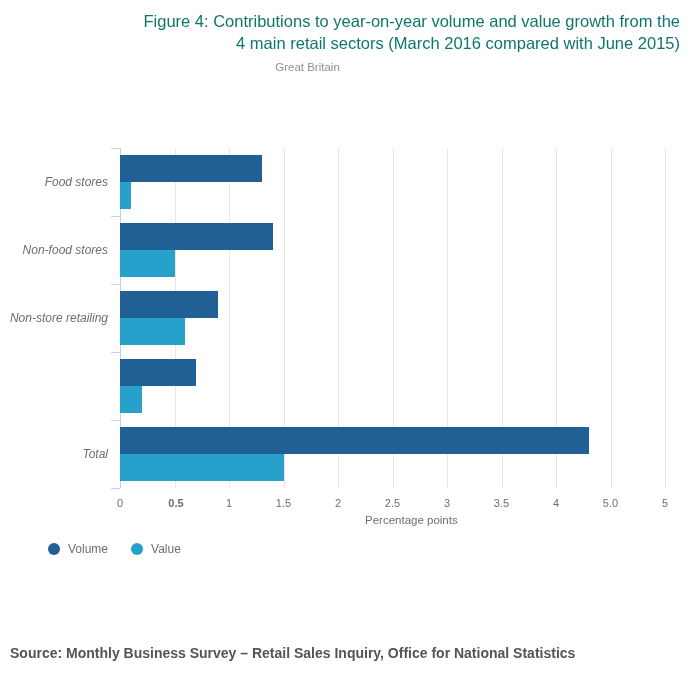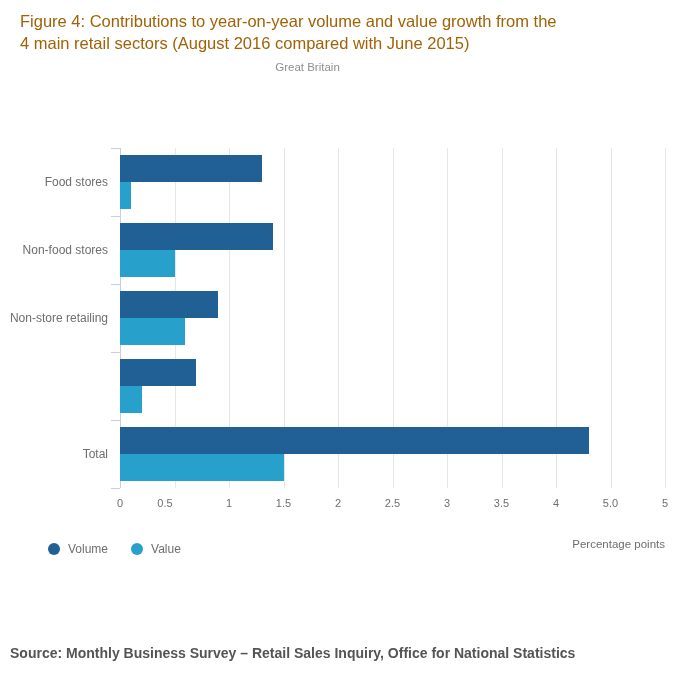--- a/index.html
+++ b/index.html
@@ -1,56 +1,56 @@
 <!DOCTYPE html>
 <html><head>
 <meta charset="utf-8">
 <style>
   html,body{margin:0;padding:0;background:#ffffff;}
   body{font-family:"Liberation Sans","DejaVu Sans",sans-serif;}
   .stage{position:relative;width:700px;height:682px;background:#fff;overflow:hidden;}
 
-  .chart-title{position:absolute;top:10px;left:20px;width:660px;text-align:left;
-    font-size:16.5px;line-height:22px;color:#a16207;}
+  .chart-title{position:absolute;top:10px;left:20px;width:660px;text-align:right;
+    font-size:16.5px;line-height:22px;color:#0f766e;}
   .chart-subtitle{position:absolute;top:61px;left:0;width:615px;text-align:center;
     font-size:11.5px;color:#8f8f8f;}
 
   .plot{position:absolute;left:120px;top:148px;width:545px;height:340px;}
   .axis-line-y{position:absolute;left:0;top:0;width:1px;height:100%;background:#c9cfe2;}
   .gridline{position:absolute;top:0;width:1px;height:100%;background:#e6e6e9;}
   .cat-tick{position:absolute;left:-9px;width:9px;height:1px;background:#c9cfe2;}
 
   .row{position:absolute;left:0;width:100%;height:20%;}
   .bar{position:absolute;left:0;height:27px;}
   .bar.s0{top:7px;}
   .bar.s1{top:34px;}
 
   .cat-label{position:absolute;left:-116px;width:104px;height:20%;
     display:flex;align-items:center;justify-content:flex-end;
-    font-size:12px;color:#6e6e6e;}
+    font-size:12px;color:#6e6e6e;font-style:italic;}
 
   .xtick-label{position:absolute;top:497px;width:44px;margin-left:-22px;
     text-align:center;font-size:11px;color:#6e6e6e;}
-  .x-axis-title{position:absolute;top:538px;left:365px;width:300px;text-align:right;
+  .x-axis-title{position:absolute;top:514px;left:365px;width:300px;text-align:left;
     font-size:11.5px;color:#6e6e6e;}
 
   .legend{position:absolute;left:48px;top:542px;display:flex;gap:23px;align-items:center;}
   .legend-item{display:flex;align-items:center;gap:8px;cursor:pointer;}
   .legend-marker{width:12px;height:12px;border-radius:50%;}
   .legend-label{font-size:12px;color:#6e6e6e;}
 
   .source{position:absolute;left:10px;top:645px;font-size:14px;font-weight:bold;color:#545454;}
 </style>
 </head>
 <body>
 
 <div class="stage">
   <div class="chart-title">
     <div>Figure 4: Contributions to year-on-year volume and value growth from the</div>
-    <div>4 main retail sectors (August 2016 compared with June 2015)</div>
+    <div>4 main retail sectors (March 2016 compared with June 2015)</div>
   </div>
   <div class="chart-subtitle">Great Britain</div>
 
   <div class="plot">
     <div class="axis-line-y"></div>
 
   <div class="gridline" style="left: 10%;"></div>
       <div class="gridline" style="left: 20%;"></div>
       <div class="gridline" style="left: 30%;"></div>
       <div class="gridline" style="left: 40%;"></div>
@@ -100,21 +100,21 @@
       <span class="legend-label">Volume</span>
     </div>
     <div class="legend-item">
       <span class="legend-marker" style="background: rgb(39, 160, 204);"></span>
       <span class="legend-label">Value</span>
     </div>
   </div>
 
   <div class="source">Source: Monthly Business Survey – Retail Sales Inquiry, Office for National Statistics</div>
 <div class="xtick-label" style="left: 120px;">0</div>
-    <div class="xtick-label" style="left: 165px;">0.5</div>
+    <div class="xtick-label" style="left: 176px; font-weight: bold;">0.5</div>
     <div class="xtick-label" style="left: 229px;">1</div>
     <div class="xtick-label" style="left: 283.5px;">1.5</div>
     <div class="xtick-label" style="left: 338px;">2</div>
     <div class="xtick-label" style="left: 392.5px;">2.5</div>
     <div class="xtick-label" style="left: 447px;">3</div>
     <div class="xtick-label" style="left: 501.5px;">3.5</div>
     <div class="xtick-label" style="left: 556px;">4</div>
     <div class="xtick-label" style="left: 610.5px;">5.0</div>
     <div class="xtick-label" style="left: 665px;">5</div>
   </div>

